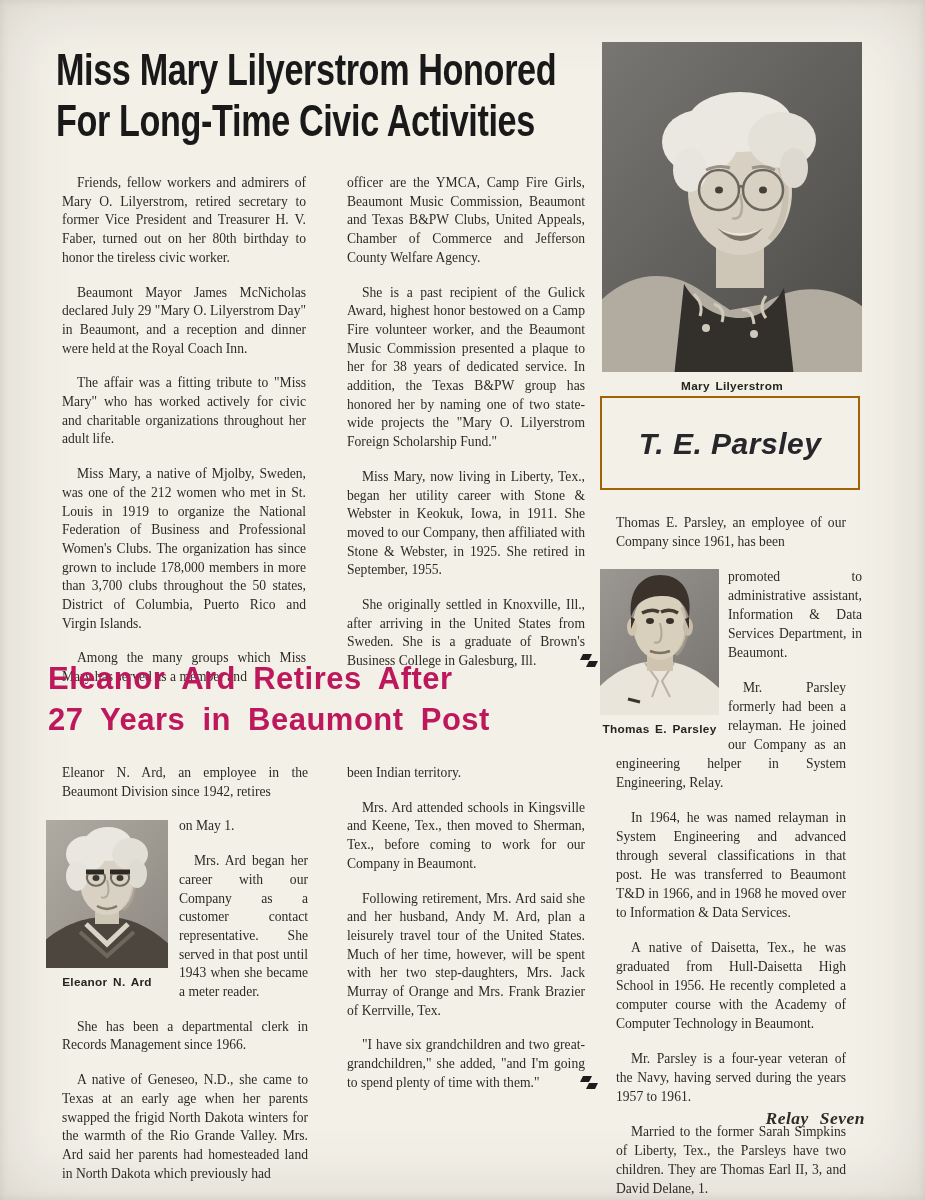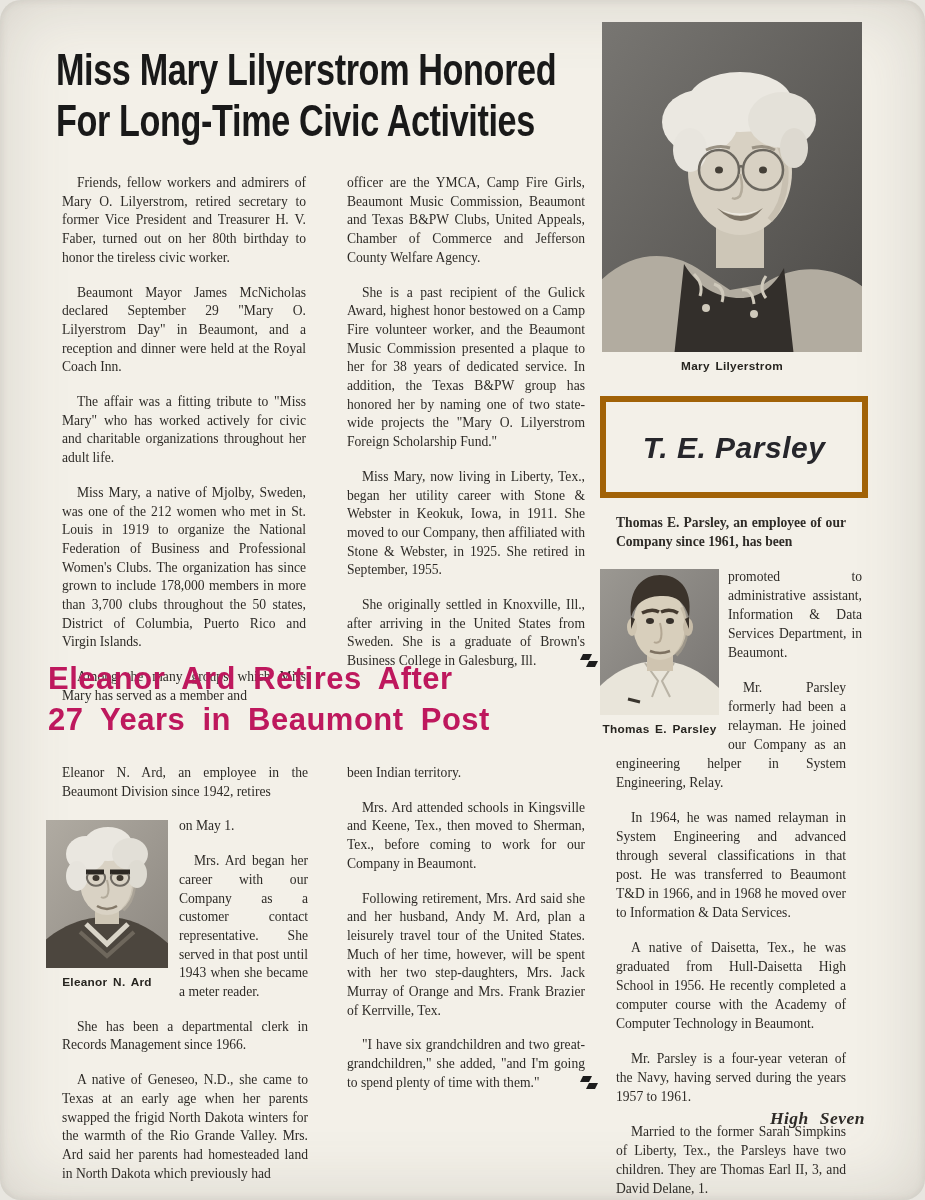--- a/index.html
+++ b/index.html
@@ -1,20 +1,20 @@
 <!DOCTYPE html>
 <html><head>
 <meta charset="utf-8">
 <style>
   html,body{margin:0;padding:0;background:#e8e6e0;}
   .page{
     position:relative;width:925px;height:1200px;margin:0 auto;
     background:#f3f0e8;overflow:hidden;
     box-shadow:inset 0 0 70px rgba(95,90,78,.20), inset 0 0 8px rgba(95,90,78,.15);
-    font-family:"Liberation Serif",serif;color:#2e2b27;border-radius:21px;
+    font-family:"Liberation Serif",serif;color:#2e2b27;
   }
   
   .h1{position:absolute;left:56px;top:44px;font-family:"Liberation Sans",sans-serif;
       font-weight:bold;color:#191919;}
   .h1 .line{display:block;font-size:45px;line-height:51px;white-space:nowrap;
       transform:scaleX(.76);transform-origin:left center;letter-spacing:-.5px;}
   .h2{position:absolute;left:48px;top:658px;font-family:"Liberation Sans",sans-serif;
       font-weight:bold;color:#be185d;}
   .h2 .line{display:block;font-size:31px;line-height:41px;letter-spacing:.5px;word-spacing:8px;white-space:nowrap;}
   
@@ -25,52 +25,52 @@
   .colA2{position:absolute;left:331px;top:158px;width:270px;}
   .colB1{position:absolute;left:46px;top:748px;width:278px;}
   .colB2{position:absolute;left:331px;top:748px;width:270px;}
   .colC {position:absolute;left:600px;top:497px;width:262px;line-height:19px;}
   .lastp{position:relative;}
   .endmark{position:absolute;right:0;bottom:2px;line-height:0;}
   
   figure{margin:0;}
   .caption{font-family:"Liberation Sans",sans-serif;font-weight:bold;font-size:11.8px;
       letter-spacing:.3px;word-spacing:2px;text-align:center;color:#26241f;text-indent:0;}
-  .maryfig{position:absolute;left:602px;top:22px;width:260px;}
+  .maryfig{position:absolute;left:602px;top:42px;width:260px;}
   .maryfig .caption{margin-top:7px;}
   .floatfig{float:left;}
   .fig-eleanor{width:122px;margin:3px 11px 2px 0;}
   .fig-eleanor .caption{margin-top:5px;}
   .fig-parsley{width:119px;margin:2px 9px 8px 0;}
   .fig-parsley .caption{margin-top:5px;}
   figure svg{display:block;width:100%;height:auto;}
   
   .parsleybox{position:absolute;left:600px;top:396px;width:256px;height:90px;
-      border:6px solid #a16207;display:flex;flex-direction:column;justify-content:center;
+      border:2px solid #a16207;display:flex;flex-direction:column;justify-content:center;
       align-items:center;}
   .parsleybox .line{font-family:"Liberation Sans",sans-serif;font-style:italic;font-weight:bold;
       font-size:30px;line-height:37px;color:#26262b;letter-spacing:.5px;white-space:nowrap;}
   
   .folio{position:absolute;left:700px;top:1108px;width:165px;text-align:right;
       font-style:italic;font-weight:bold;font-size:17.5px;letter-spacing:.5px;
       word-spacing:6px;color:#2e2b27;}
 </style>
 </head>
 <body>
 
 <div class="page">
 
   <div class="h1">
     <span class="line">Miss Mary Lilyerstrom Honored</span>
     <span class="line">For Long-Time Civic Activities</span>
   </div>
 
   <div class="colA1 bt">
     <p>Friends, fellow workers and admirers of Mary O. Lilyerstrom, retired secretary to former Vice President and Treasurer H. V. Faber, turned out on her 80th birthday to honor the tireless civic worker.</p>
-    <p>Beaumont Mayor James McNicholas declared September 29 "Mary O. Lilyerstrom Day" in Beaumont, and a reception and dinner were held at the Royal Coach Inn.</p>
+    <p>Beaumont Mayor James McNicholas declared July 29 "Mary O. Lilyerstrom Day" in Beaumont, and a reception and dinner were held at the Royal Coach Inn.</p>
     <p>The affair was a fitting tribute to "Miss Mary" who has worked actively for civic and charitable organizations throughout her adult life.</p>
     <p>Miss Mary, a native of Mjolby, Sweden, was one of the 212 women who met in St. Louis in 1919 to organize the National Federation of Business and Professional Women's Clubs. The organization has since grown to include 178,000 members in more than 3,700 clubs throughout the 50 states, District of Columbia, Puerto Rico and Virgin Islands.</p>
     <p>Among the many groups which Miss Mary has served as a member and</p>
   </div>
 
   <div class="colA2 bt">
     <p class="noind">officer are the YMCA, Camp Fire Girls, Beaumont Music Commission, Beaumont and Texas B&amp;PW Clubs, United Appeals, Chamber of Commerce and Jefferson County Welfare Agency.</p>
     <p>She is a past recipient of the Gulick Award, highest honor bestowed on a Camp Fire volunteer worker, and the Beaumont Music Commission presented a plaque to her for 38 years of dedicated service. In addition, the Texas B&amp;PW group has honored her by naming one of two state-wide projects the "Mary O. Lilyerstrom Foreign Scholarship Fund."</p>
     <p>Miss Mary, now living in Liberty, Tex., began her utility career with Stone &amp; Webster in Keokuk, Iowa, in 1911. She moved to our Company, then affiliated with Stone &amp; Webster, in 1925. She retired in September, 1955.</p>
     <div class="lastp">
@@ -126,21 +126,21 @@
       <path d="M119 188 Q138 198 157 188 Q138 195 119 188 Z" fill="#efece4"></path>
     </svg>
     <figcaption class="caption">Mary Lilyerstrom</figcaption>
   </figure>
 
   <div class="parsleybox">
     <span class="line">T. E. Parsley</span>
   </div>
 
   <div class="colC bt">
-    <p style="text-indent:0;font-weight:bold;">
+    <p style="text-indent:0;">
       <span style="display:inline-block;text-indent:15px;"></span><span>Thomas E. Parsley, an employee of our Company since 1961, has been</span>
       </p><figure class="floatfig fig-parsley">
         <svg viewBox="0 0 119 146">
           <defs>
             <linearGradient id="gp" x1="0" y1="0" x2="1" y2="1">
               <stop offset="0" stop-color="#9b9892"></stop>
               <stop offset="1" stop-color="#767370"></stop>
             </linearGradient>
           </defs>
           <rect width="119" height="146" fill="url(#gp)"></rect>
@@ -238,15 +238,15 @@
       <p>"I have six grandchildren and two great-grandchildren," she added, "and I'm going to spend plenty of time with them."</p>
       <span class="endmark">
         <svg width="24" height="15" viewBox="0 0 24 15">
           <path d="M6 0 L15 0 L12 6 L3 6 Z" fill="#1d1d1d"></path>
           <path d="M12 7 L21 7 L18 13 L9 13 Z" fill="#1d1d1d"></path>
         </svg>
       </span>
     </div>
   </div>
 
-  <div class="folio">High Seven</div>
+  <div class="folio">Relay Seven</div>
 
 </div>
 
 </body></html>

